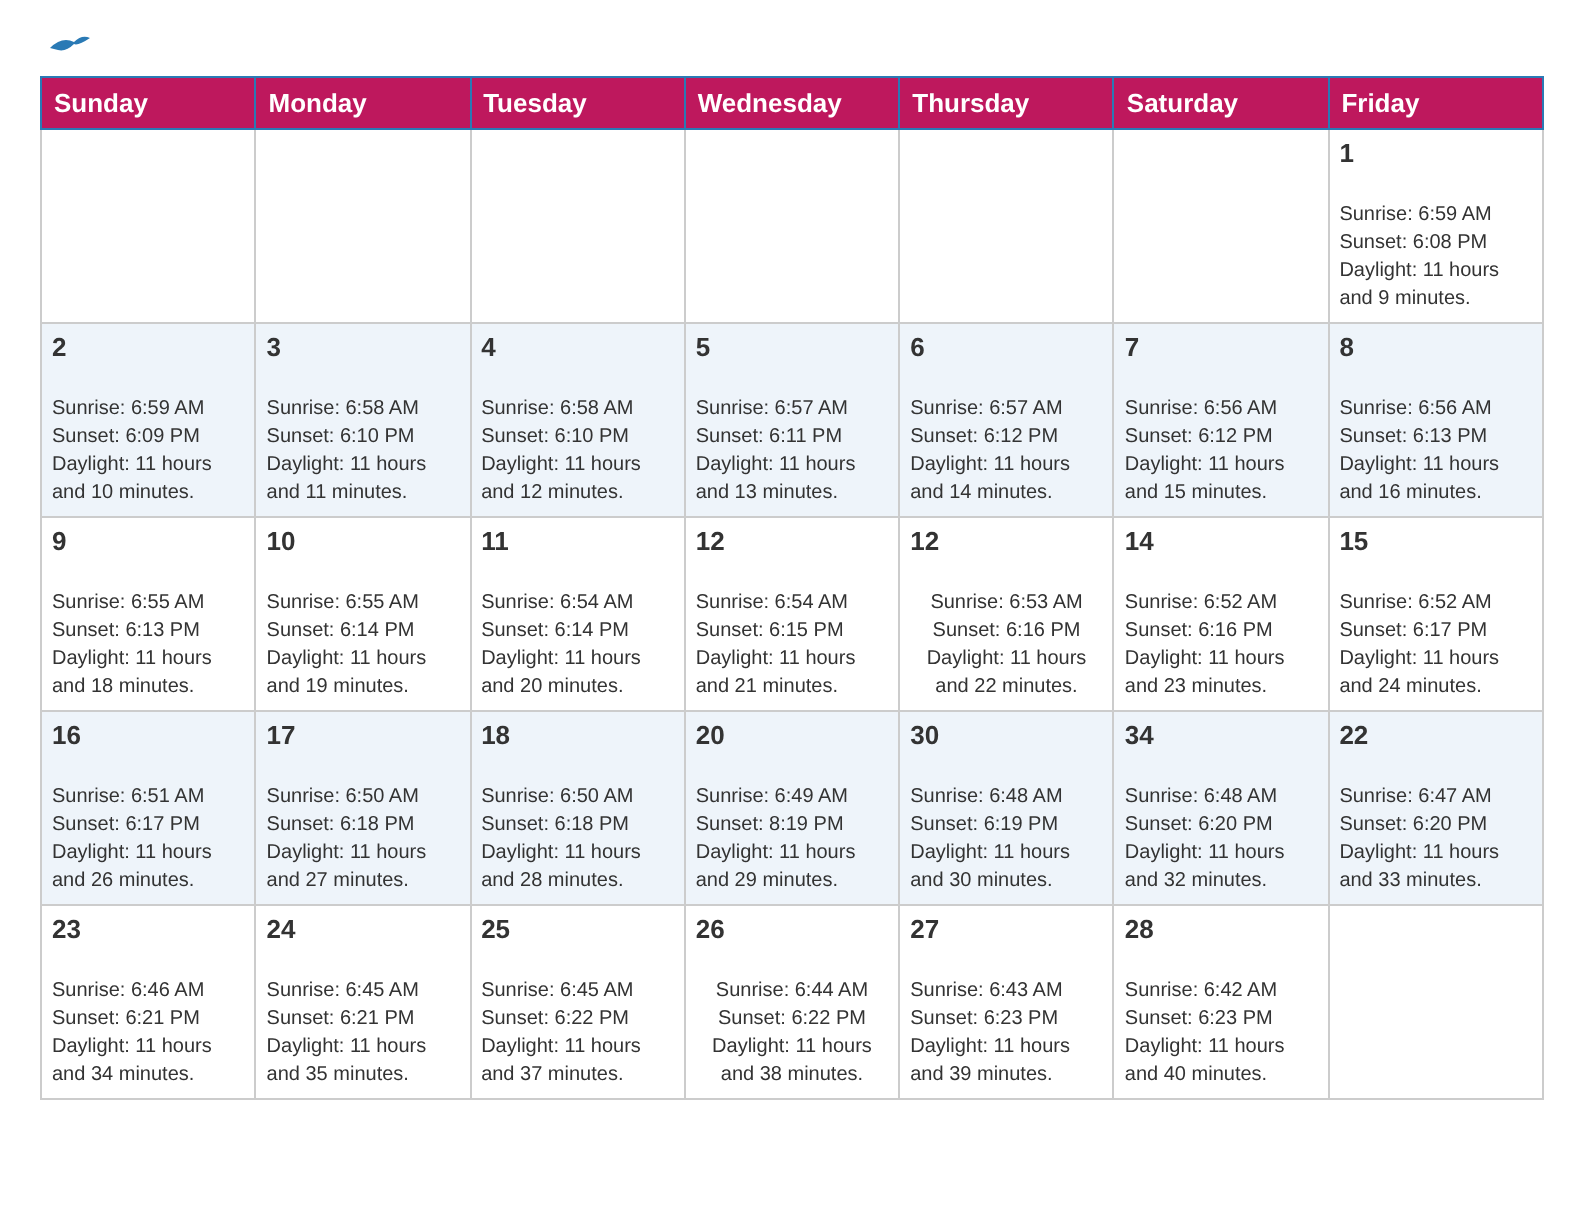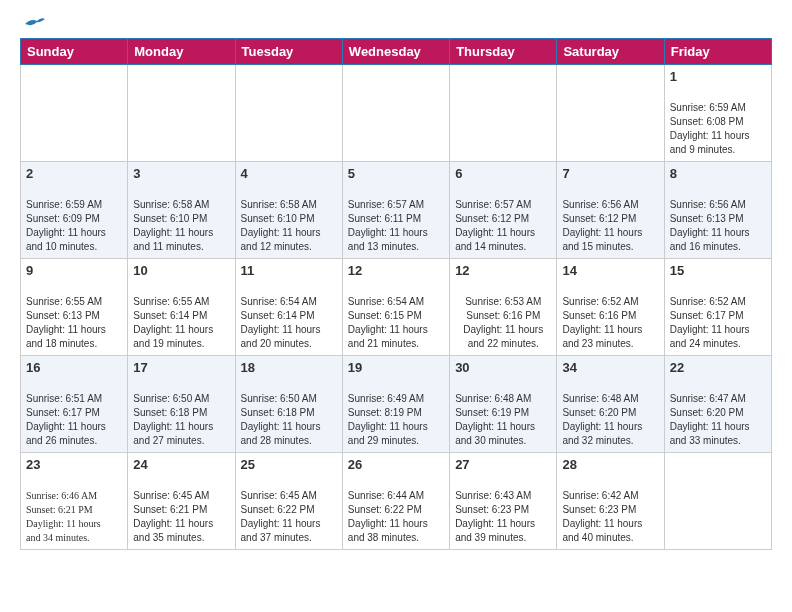--- a/index.html
+++ b/index.html
@@ -241,21 +241,21 @@
 and 27 minutes.</div>
         </td>
         <td>
           <span class="day-num">18</span>
           <div class="day-info" style="white-space: pre-line;">Sunrise: 6:50 AM
 Sunset: 6:18 PM
 Daylight: 11 hours
 and 28 minutes.</div>
         </td>
         <td>
-          <span class="day-num">19</span>
+          <span class="day-num">20</span>
           <div class="day-info" style="white-space: pre-line;">Sunrise: 6:49 AM
 Sunset: 8:19 PM
 Daylight: 11 hours
 and 29 minutes.</div>
         </td>
         <td>
           <span class="day-num">30</span>
           <div class="day-info" style="white-space: pre-line;">Sunrise: 6:48 AM
 Sunset: 6:19 PM
 Daylight: 11 hours
@@ -272,42 +272,42 @@
           <span class="day-num">22</span>
           <div class="day-info" style="white-space: pre-line;">Sunrise: 6:47 AM
 Sunset: 6:20 PM
 Daylight: 11 hours
 and 33 minutes.</div>
         </td>
       </tr>
       <tr class="row-odd">
         <td>
           <span class="day-num">23</span>
-          <div class="day-info" style="white-space: pre-line; font-family: Liberation Serif, serif;">Sunrise: 6:46 AM
+          <div class="day-info" style="white-space: pre-line;">Sunrise: 6:46 AM
 Sunset: 6:21 PM
 Daylight: 11 hours
 and 34 minutes.</div>
         </td>
         <td>
           <span class="day-num">24</span>
           <div class="day-info" style="white-space: pre-line;">Sunrise: 6:45 AM
 Sunset: 6:21 PM
 Daylight: 11 hours
 and 35 minutes.</div>
         </td>
         <td>
           <span class="day-num">25</span>
           <div class="day-info" style="white-space: pre-line;">Sunrise: 6:45 AM
 Sunset: 6:22 PM
 Daylight: 11 hours
 and 37 minutes.</div>
         </td>
         <td>
           <span class="day-num">26</span>
-          <div class="day-info" style="white-space: pre-line;">Sunrise: 6:44 AM
+          <div class="day-info" style="white-space: pre-line; text-align: center;">Sunrise: 6:44 AM
 Sunset: 6:22 PM
 Daylight: 11 hours
 and 38 minutes.</div>
         </td>
         <td>
           <span class="day-num">27</span>
           <div class="day-info" style="white-space: pre-line;">Sunrise: 6:43 AM
 Sunset: 6:23 PM
 Daylight: 11 hours
 and 39 minutes.</div>

